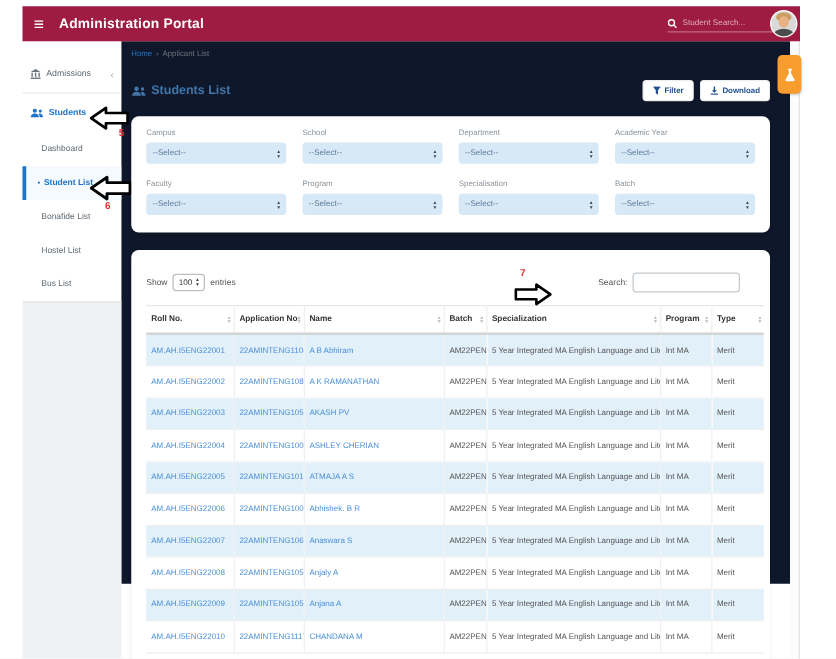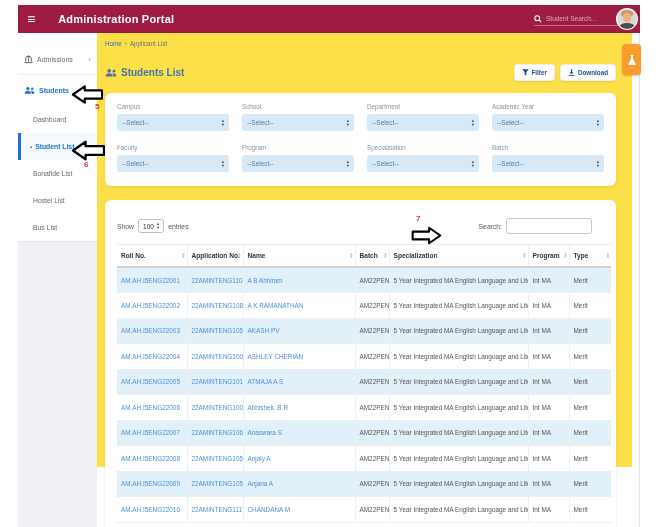--- a/index.html
+++ b/index.html
@@ -4,21 +4,21 @@
 <style>
   * { margin:0; padding:0; box-sizing:border-box; }
   html,body { background:#fff; }
   body { font-family:"Liberation Sans", sans-serif; }
   .canvas { position:relative; width:669px; height:527px; background:#fff; overflow:hidden; }
 
   
   .top-header { position:absolute; left:18px; top:5px; width:622px; height:28px;
     background:#9e1b42; display:flex; align-items:center; z-index:3; }
   .hamburger { color:#fff; font-size:14px; margin-left:9px; cursor:pointer; line-height:1; }
-  .app-title { color:#fff; font-size:11px; font-weight:bold; margin-left:23px; letter-spacing:.2px; }
+  .app-title { color:#fff; font-size:11px; font-weight:bold; margin-left:12px; letter-spacing:.2px; }
   .hsearch { position:absolute; left:516px; top:7px; width:92px; height:14px;
     display:flex; align-items:center; gap:4px; border-bottom:1px solid rgba(255,255,255,.35); }
   .hsearch input { background:transparent; border:none; outline:none; width:72px;
     font-size:6.5px; color:#fff; font-family:inherit; }
   .hsearch input::placeholder { color:#dfaebe; }
   .avatar { position:absolute; left:598px; top:3px; width:22px; height:22px; border-radius:50%;
     background:#d9d9d9; border:1.5px solid rgba(255,255,255,.9); overflow:hidden; cursor:pointer; }
   .avatar .hair { position:absolute; left:50%; top:1px; transform:translateX(-50%);
     width:12px; height:7px; border-radius:50% 50% 40% 40%; background:#c99d5f; }
   .avatar .face { position:absolute; left:50%; top:3.5px; transform:translateX(-50%);
@@ -39,21 +39,21 @@
   .mini-caret { color:#4b5560; font-size:6px; }
   .submenu { display:flex; flex-direction:column; }
   .sub-item { display:flex; align-items:center; height:27px; padding-left:15px;
     font-size:6.8px; color:#5f6a72; cursor:pointer; }
   .sub-item.active { color:#2074c8; font-weight:bold; border-left:3px solid #2074c8;
     padding-left:9px; background:#f5faff; }
   .sub-item .bullet { font-size:6px; margin-right:3px; }
   .side-filler { flex:1; background:#eff1f4; border-top:1px solid #e3e5e8; }
 
   
-  .main { position:absolute; left:97px; top:33px; width:535px; height:434px; background:#fde047; z-index:1; }
+  .main { position:absolute; left:97px; top:33px; width:535px; height:434px; background:#0f172a; z-index:1; }
   .scroll-gutter { position:absolute; left:632px; top:33px; width:8px; height:494px;
     background:#fcfcfc; border-right:1px solid #e2e2e2; }
   .breadcrumb { position:absolute; left:8px; top:7px; font-size:6.3px; color:#6a737b;
     display:flex; gap:3px; align-items:center; }
   .crumb-home { color:#2074c8; cursor:pointer; }
   .title-row { position:absolute; left:8px; top:31px; width:511px; display:flex;
     align-items:center; justify-content:space-between; }
   .page-title { display:flex; align-items:center; gap:4px; color:#4276a8;
     font-size:10px; font-weight:bold; }
   .btn-group { display:flex; gap:5px; }

